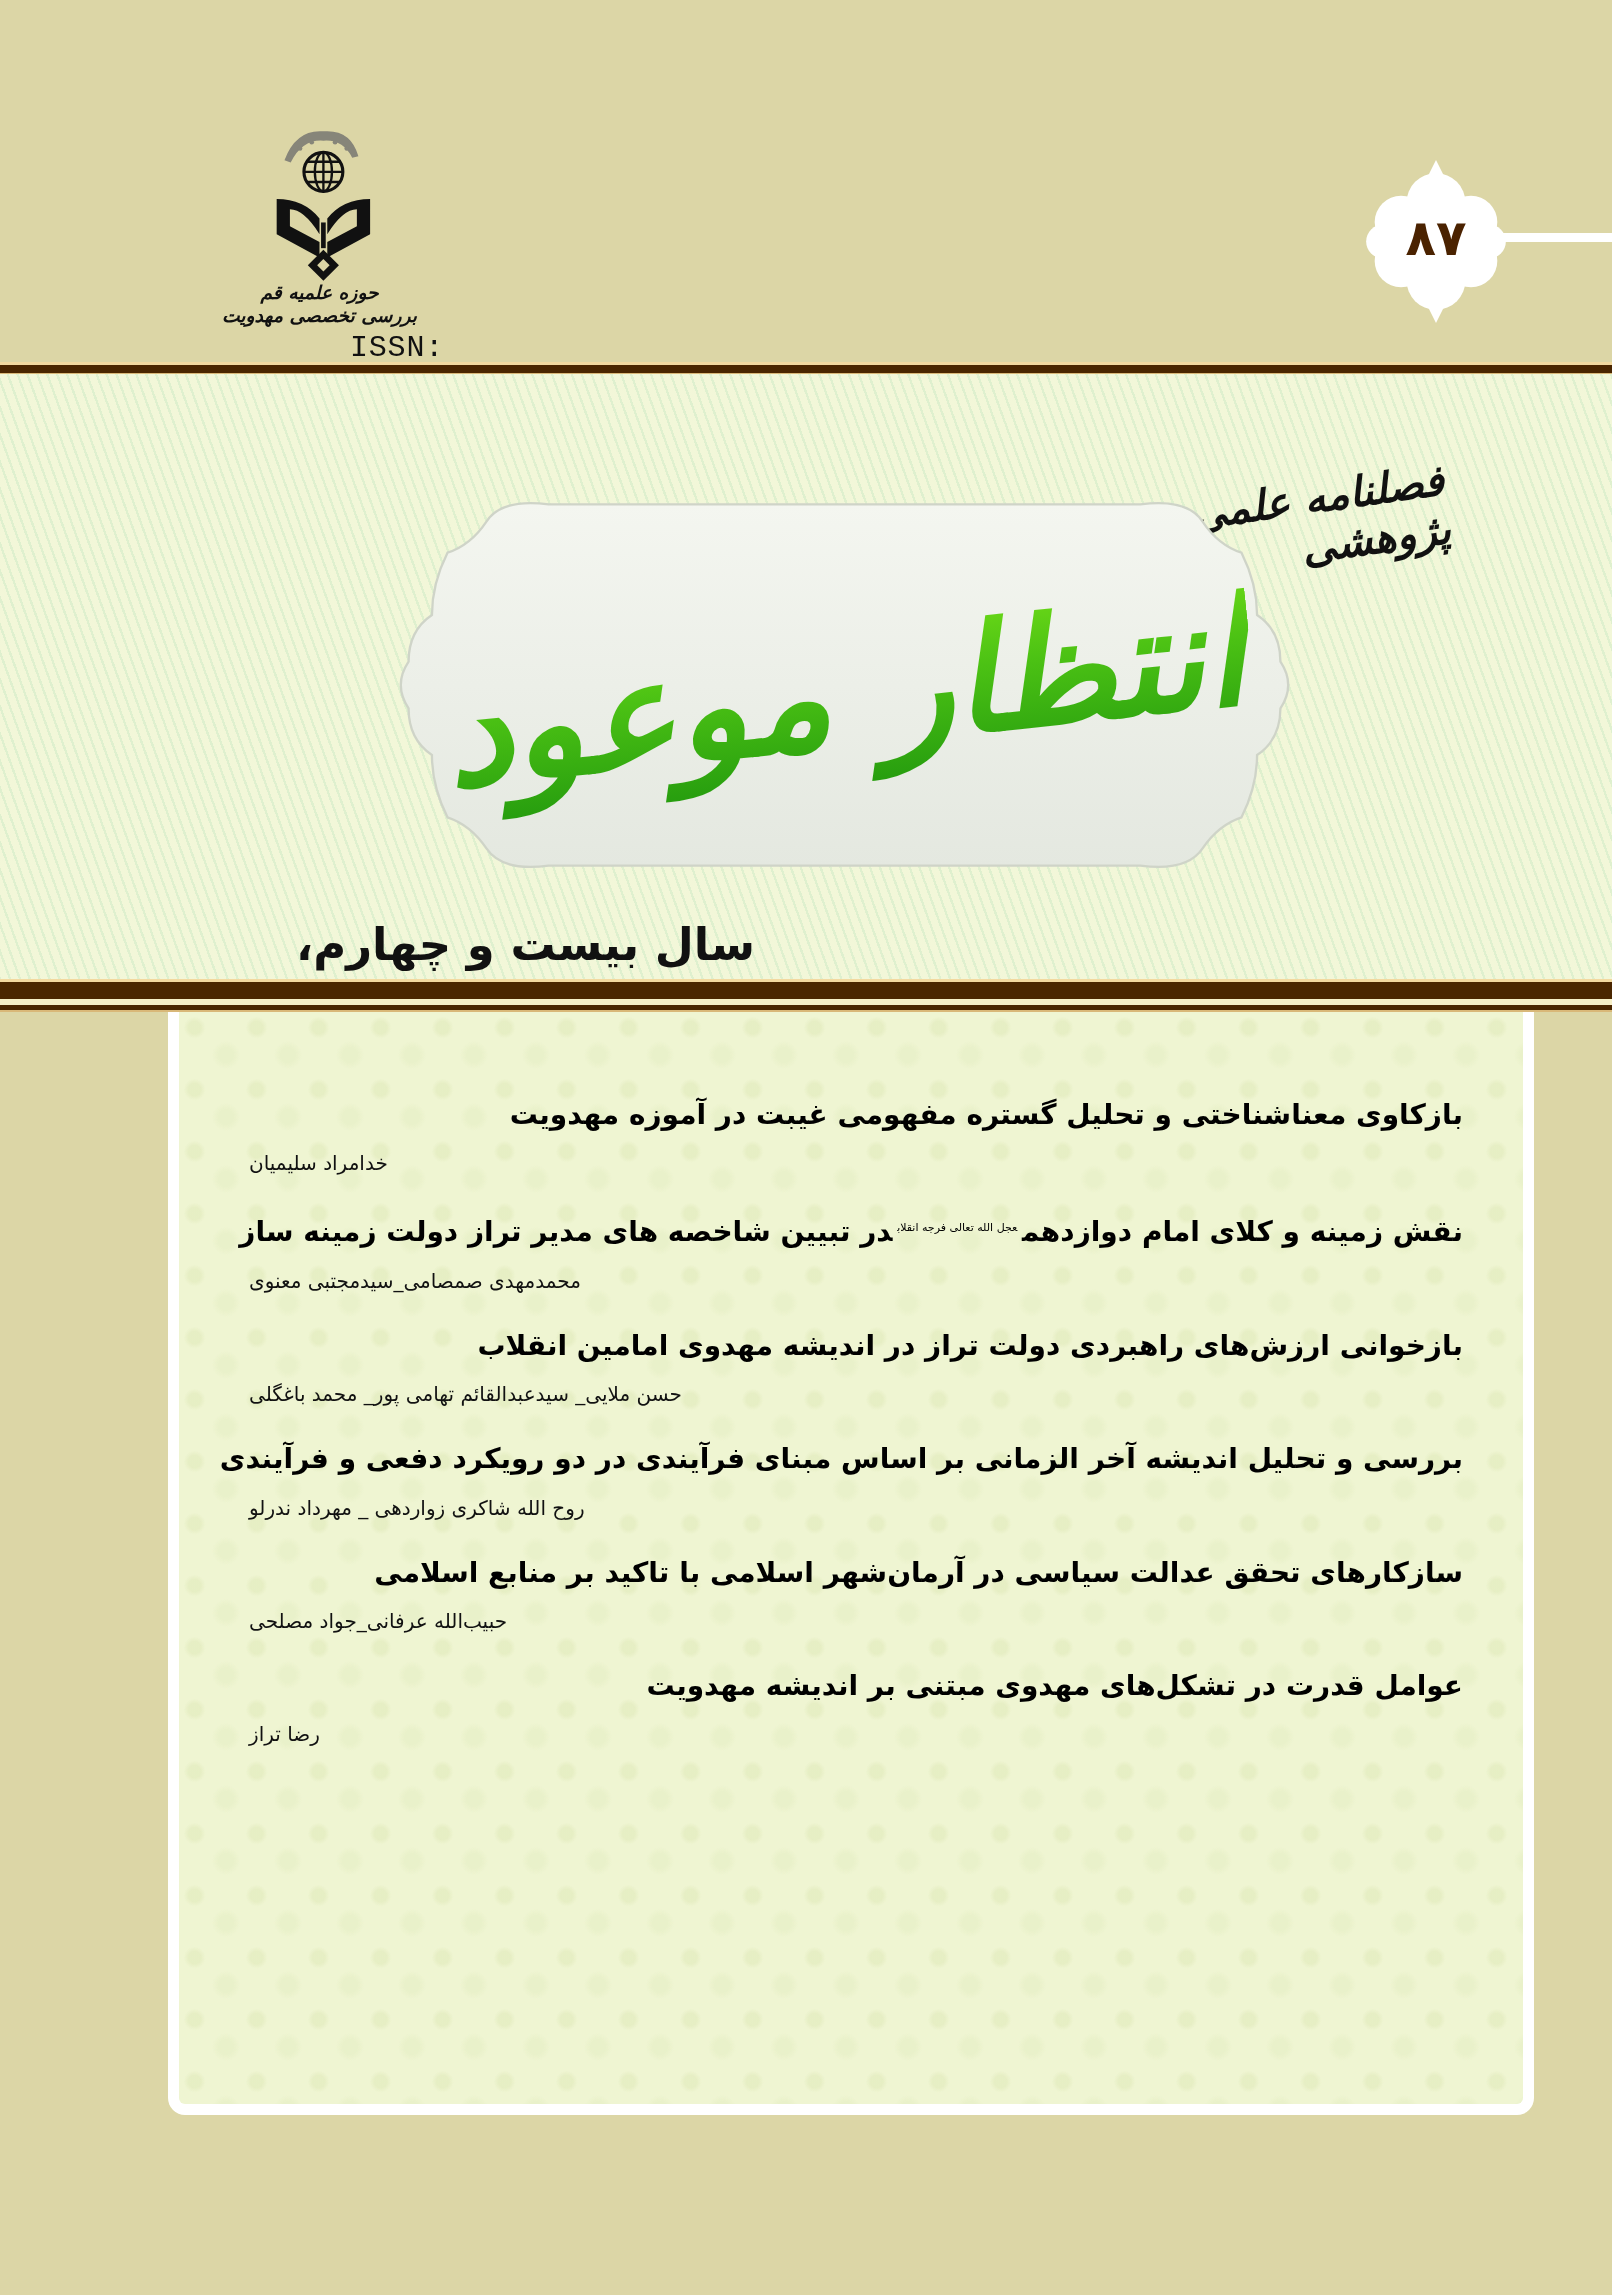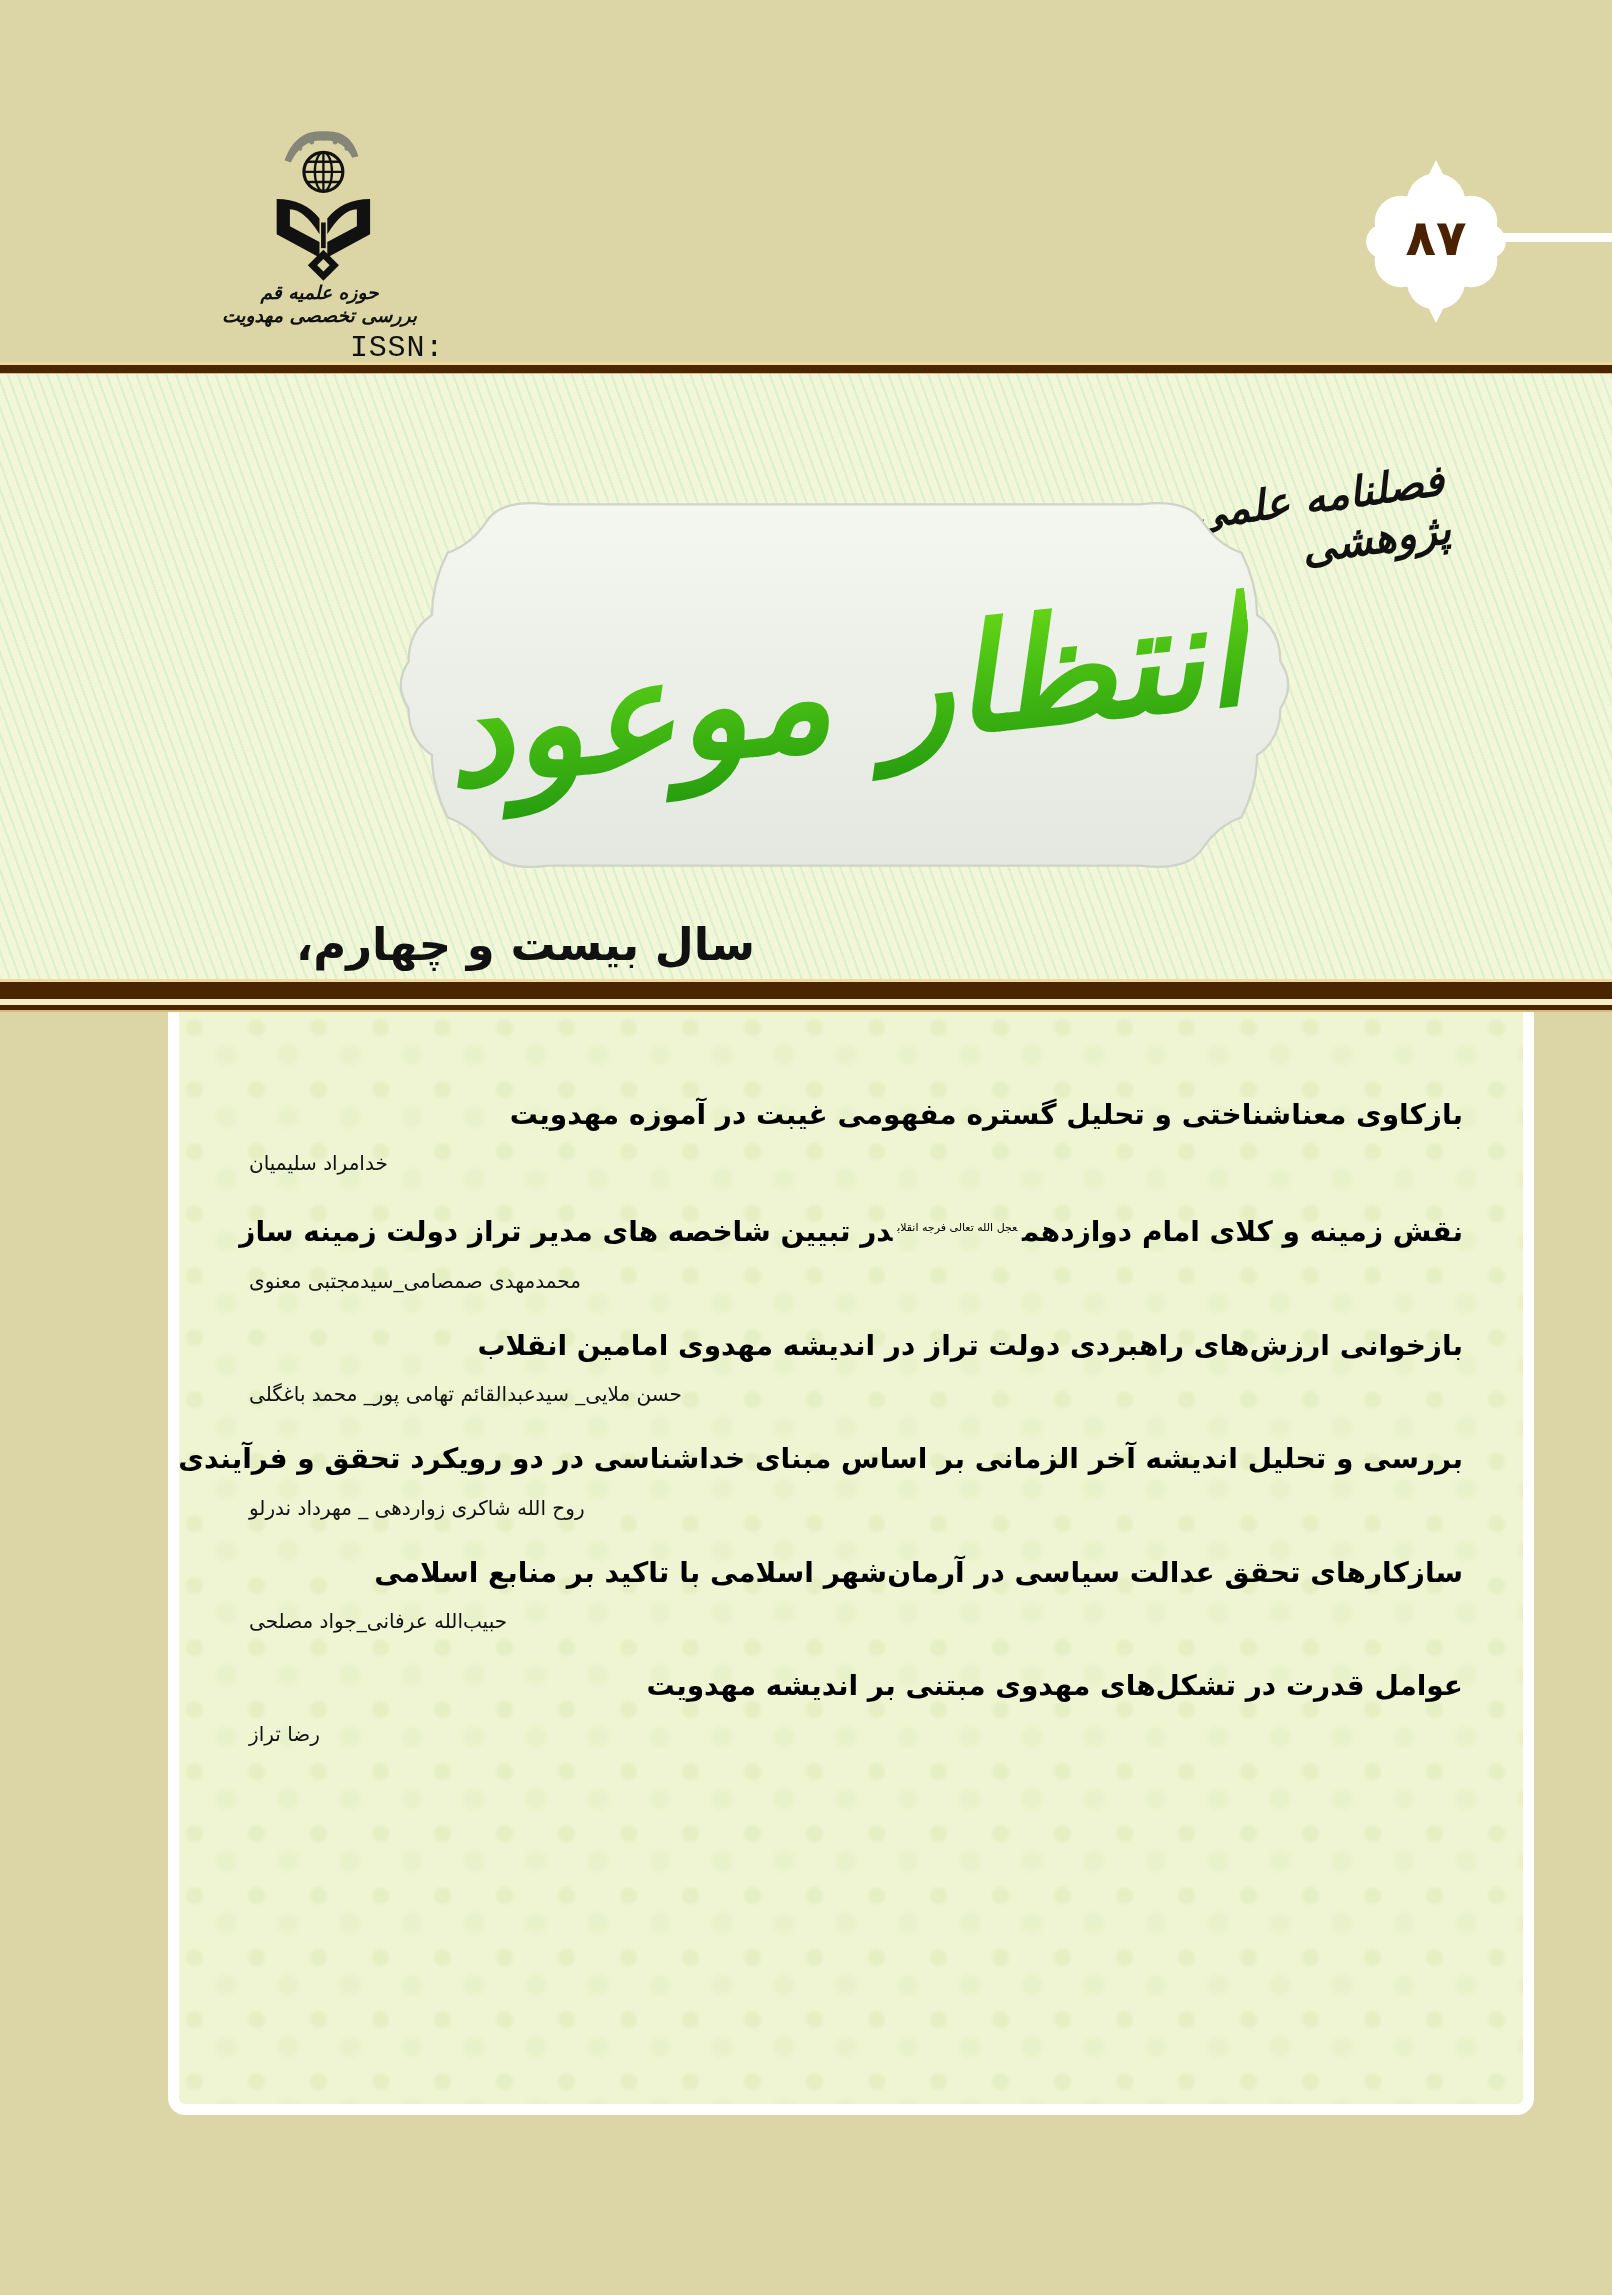--- a/index.html
+++ b/index.html
@@ -159,21 +159,21 @@
     <div class="article-title">
       <span>نقش زمینه و کلای امام دوازدهم</span><span class="honorific">عجل الله تعالی فرجه انقلاب</span><span>در تبیین شاخصه های مدیر تراز دولت زمینه ساز</span>
     </div>
     <div class="article-author">محمدمهدی صمصامی_سیدمجتبی معنوی</div>
   </div>
   <div class="article">
     <div class="article-title">بازخوانی ارزش‌های راهبردی دولت تراز در اندیشه مهدوی امامین انقلاب</div>
     <div class="article-author">حسن ملایی_ سیدعبدالقائم تهامی پور_ محمد باغگلی</div>
   </div>
   <div class="article">
-    <div class="article-title">بررسی و تحلیل اندیشه آخر الزمانی بر اساس مبنای خداشناسی در دو رویکرد تحقق و فرآیندی</div>
+    <div class="article-title">بررسی و تحلیل اندیشه آخر الزمانی بر اساس مبنای فرآیندی در دو رویکرد دفعی و فرآیندی</div>
     <div class="article-author">روح الله شاکری زواردهی _ مهرداد ندرلو</div>
   </div>
   <div class="article">
     <div class="article-title">سازکارهای تحقق عدالت سیاسی در آرمان‌شهر اسلامی با تاکید بر منابع اسلامی</div>
     <div class="article-author">حبیب‌الله عرفانی_جواد مصلحی</div>
   </div>
   <div class="article">
     <div class="article-title">عوامل قدرت در تشکل‌های مهدوی مبتنی بر اندیشه مهدویت</div>
     <div class="article-author">رضا تراز</div>
   </div>

